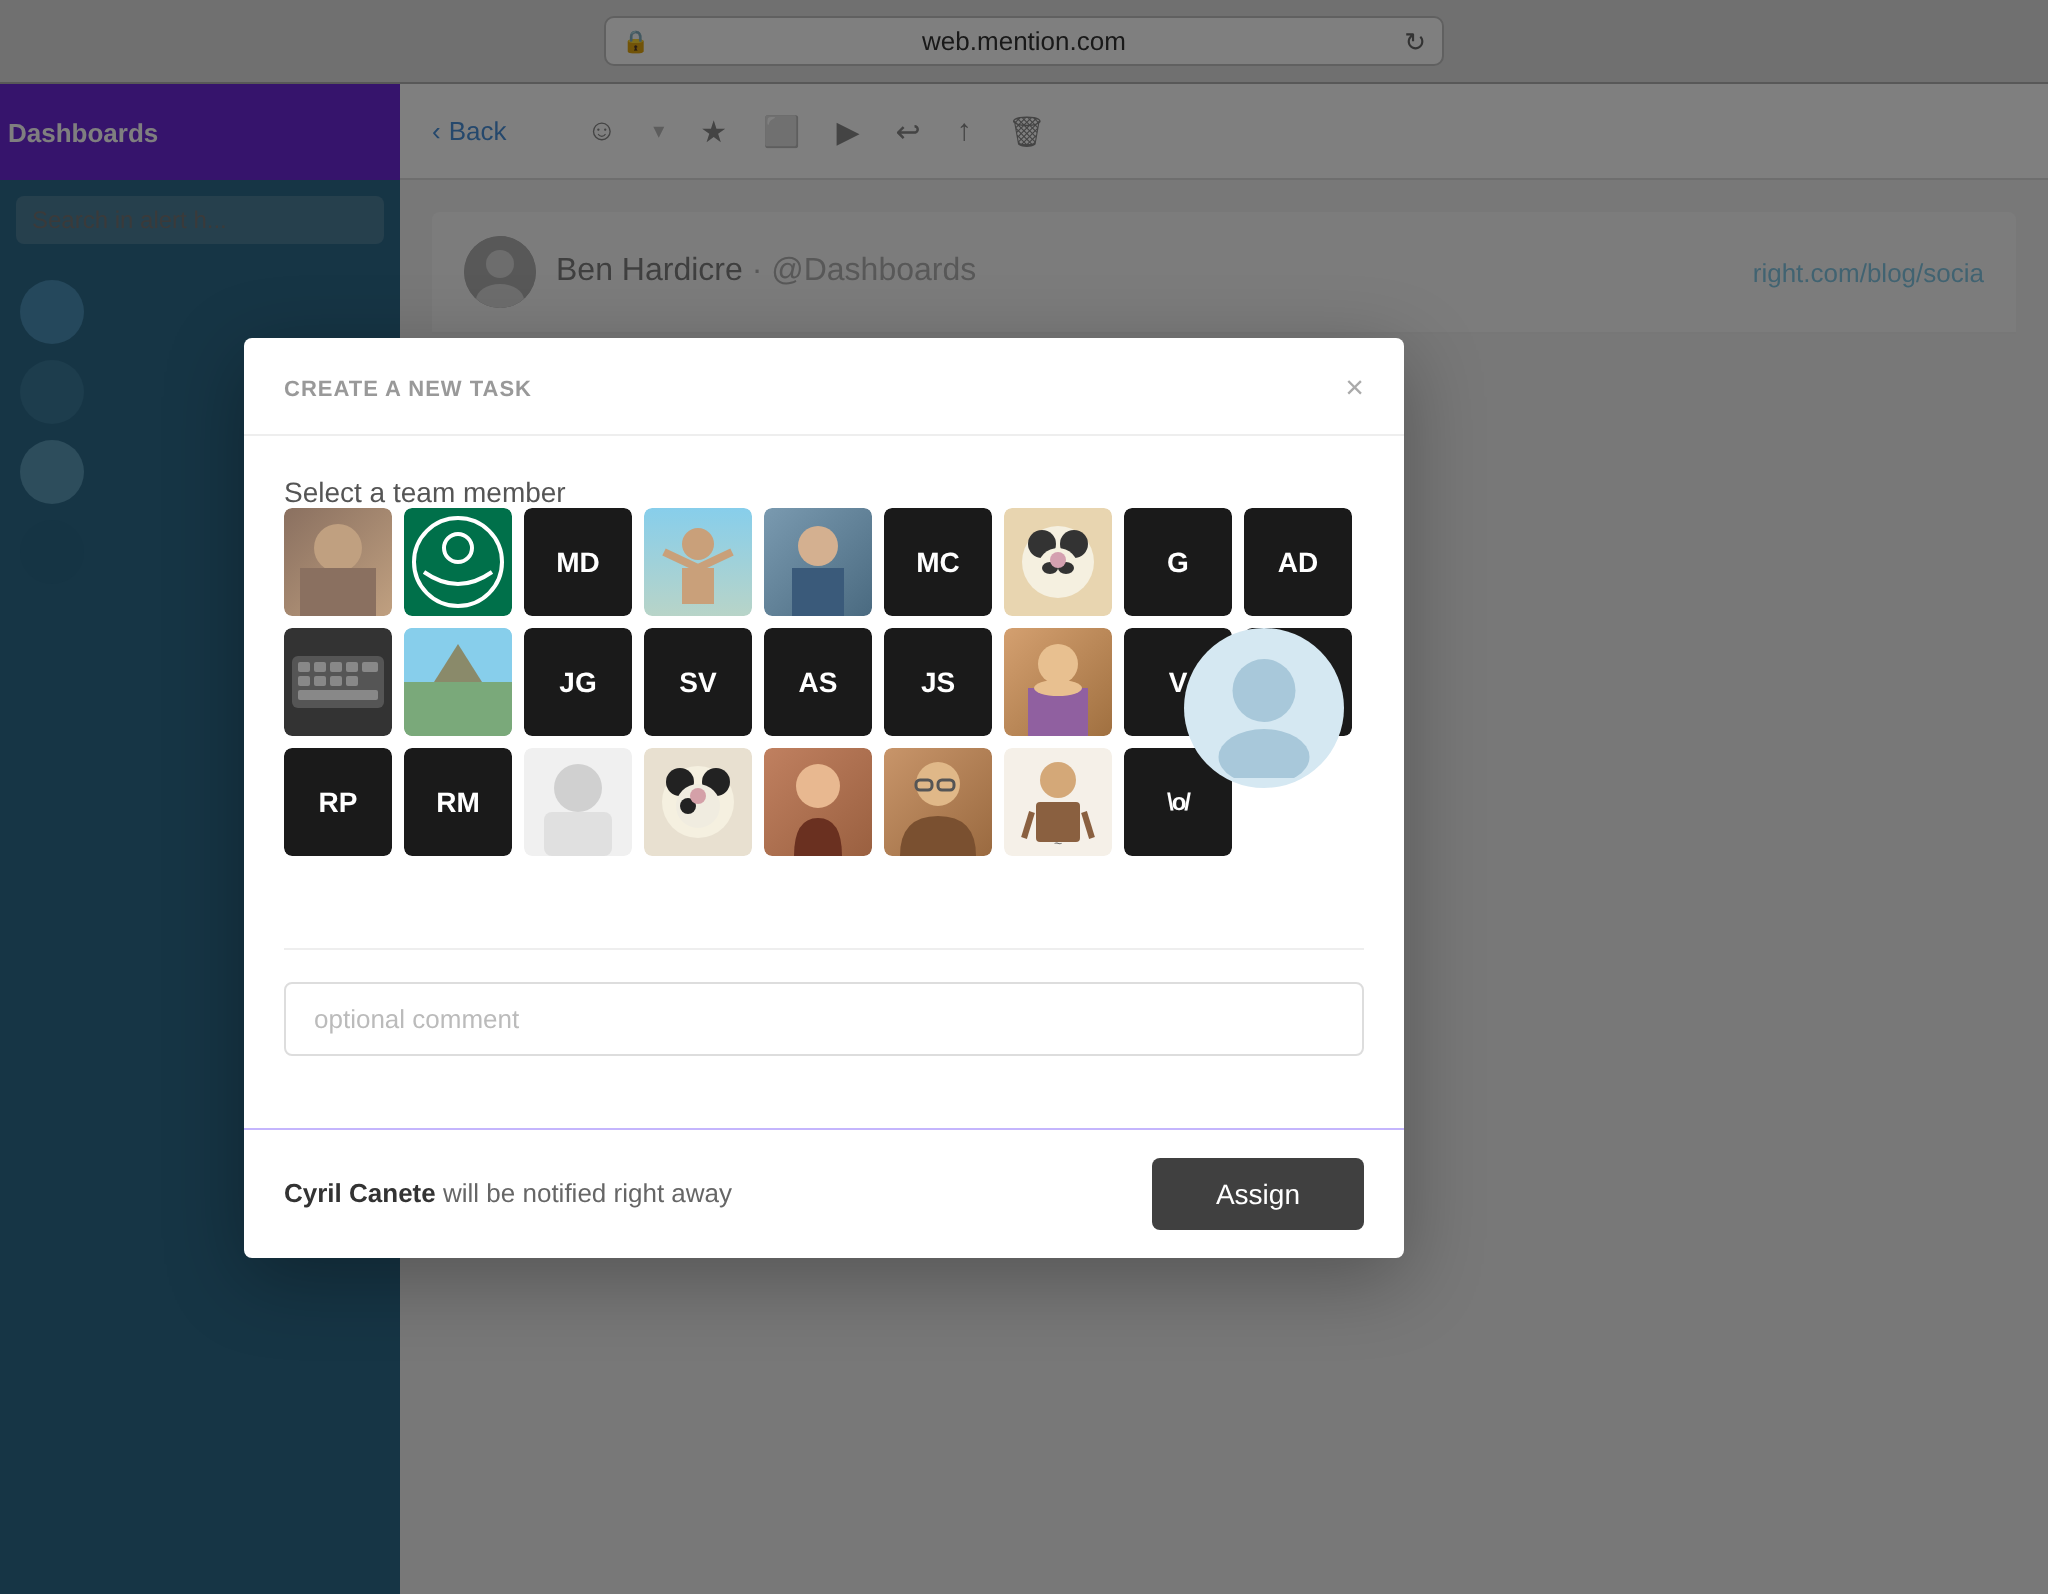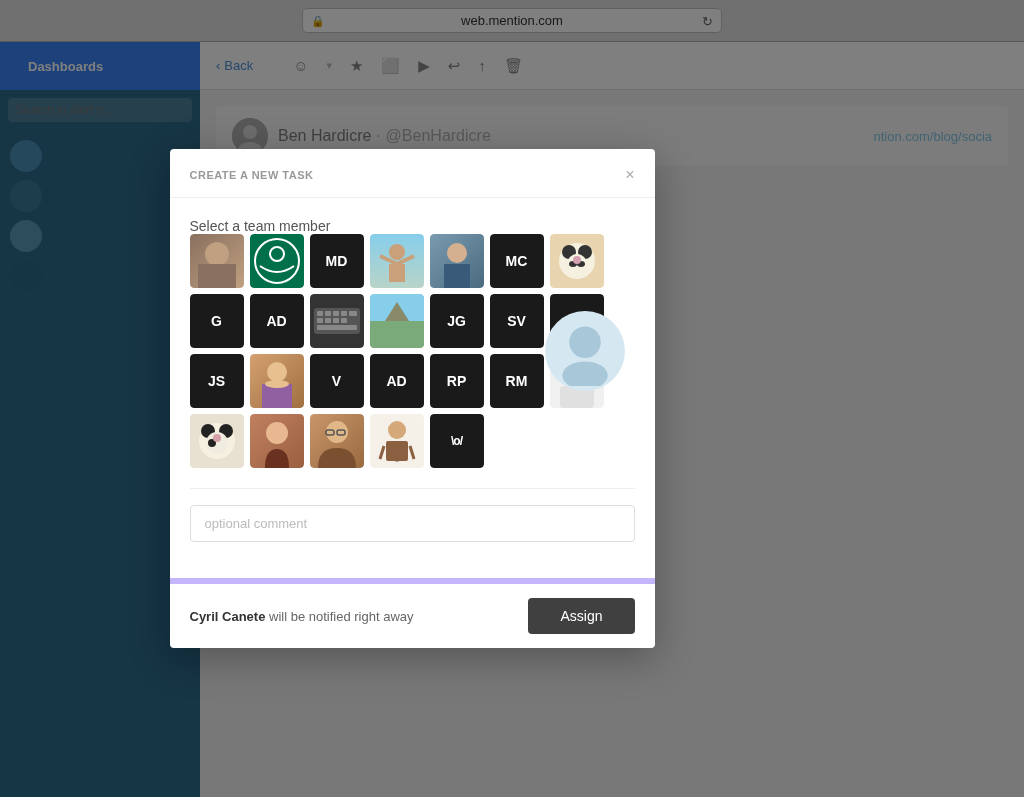--- a/index.html
+++ b/index.html
@@ -53,25 +53,25 @@
     
     .sidebar {
       position: absolute;
       top: 42px;
       left: 0;
       width: 200px;
       bottom: 0;
       background: #2d6a8a;
     }
     .sidebar-header {
-      background: #3b82f6;
+      background: #6d28d9;
       height: 48px;
       display: flex;
       align-items: center;
-      padding: 0 28px;
+      padding: 0 4px;
       color: white;
       font-size: 13px;
       font-weight: 600;
     }
     .sidebar-search {
       padding: 8px;
     }
     .sidebar-search-input {
       background: rgba(255,255,255,0.15);
       border: none;
@@ -165,21 +165,21 @@
       display: flex;
       align-items: center;
       justify-content: center;
       z-index: 100;
     }
 
     
     .modal {
       background: white;
       border-radius: 4px;
-      width: 485px;
+      width: 580px;
       max-width: 90%;
       box-shadow: 0 10px 40px rgba(0,0,0,0.3);
       position: relative;
       overflow: visible;
     }
     .modal-header {
       padding: 18px 20px 14px;
       border-bottom: 1px solid #eee;
       display: flex;
       justify-content: space-between;
@@ -269,21 +269,21 @@
       outline: none;
       margin-bottom: 16px;
     }
     .comment-input::placeholder {
       color: #bbb;
     }
 
     
     .modal-footer {
       padding: 14px 20px;
-      border-top: 6px solid #c4b5fd;
+      border-top: 1px solid #c4b5fd;
       display: flex;
       align-items: center;
       justify-content: space-between;
     }
     .notify-text {
       font-size: 13px;
       color: #666;
     }
     .notify-text strong {
       color: #333;
@@ -393,24 +393,24 @@
       <div class="post-avatar">
         <svg viewBox="0 0 36 36" width="36" height="36">
             <circle cx="18" cy="18" r="18" fill="#888"></circle>
             <circle cx="18" cy="14" r="7" fill="#ccc"></circle>
             <ellipse cx="18" cy="32" rx="12" ry="8" fill="#ccc"></ellipse>
           </svg>
       </div>
       <div>
         <span class="post-author">Ben Hardicre</span>
         <span class="post-handle"> · </span>
-        <span class="post-handle">@BenHardicre</span>
+        <span class="post-handle">@Dashboards</span>
       </div>
       <div style="margin-left:auto;color:#3aabdb;font-size:13px;">
-        <span>ntion.com/blog/socia</span>
+        <span>right.com/blog/socia</span>
       </div>
     </div>
   </div>
 </div>
 
 <div class="modal-overlay">
   <div class="modal">
 
     <div class="modal-header">
       <span class="modal-title">CREATE A NEW TASK</span>

